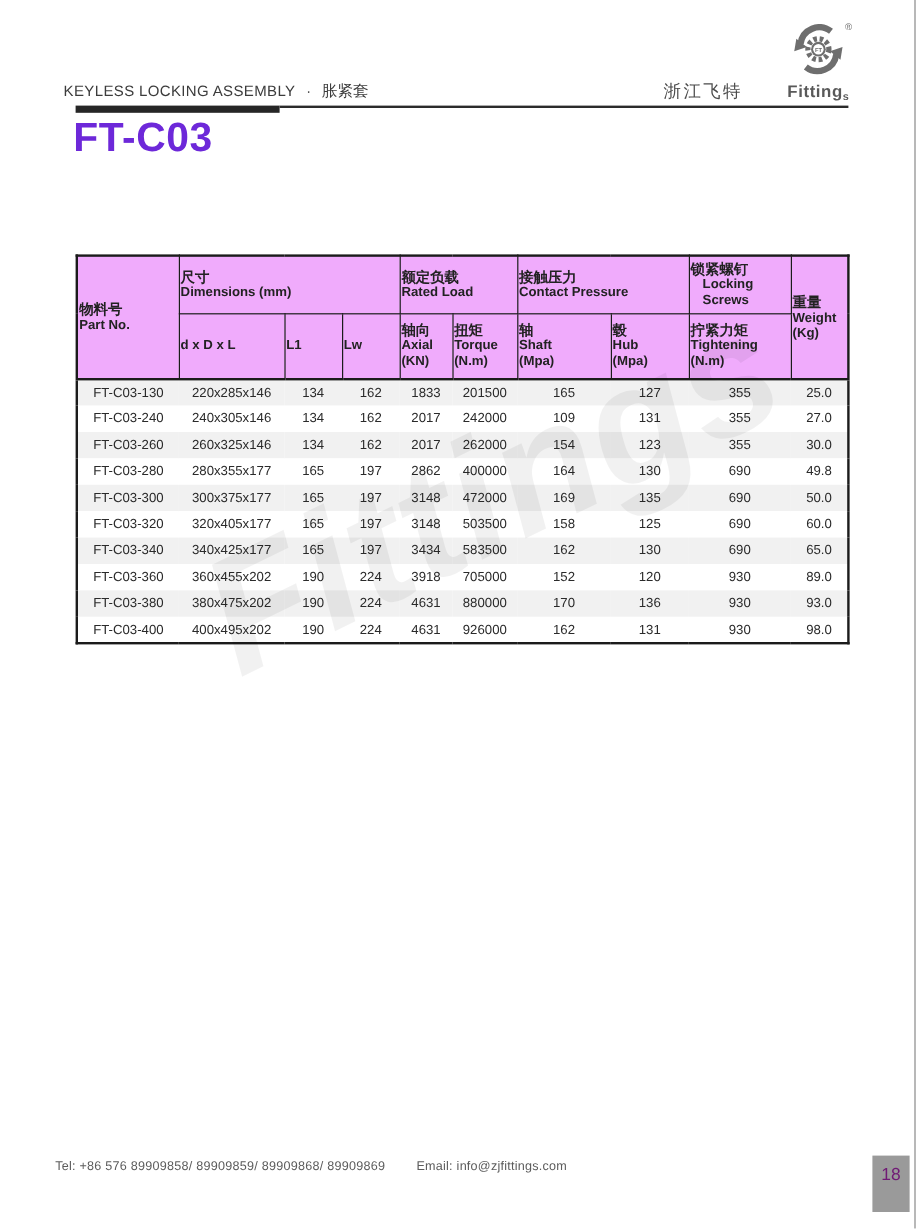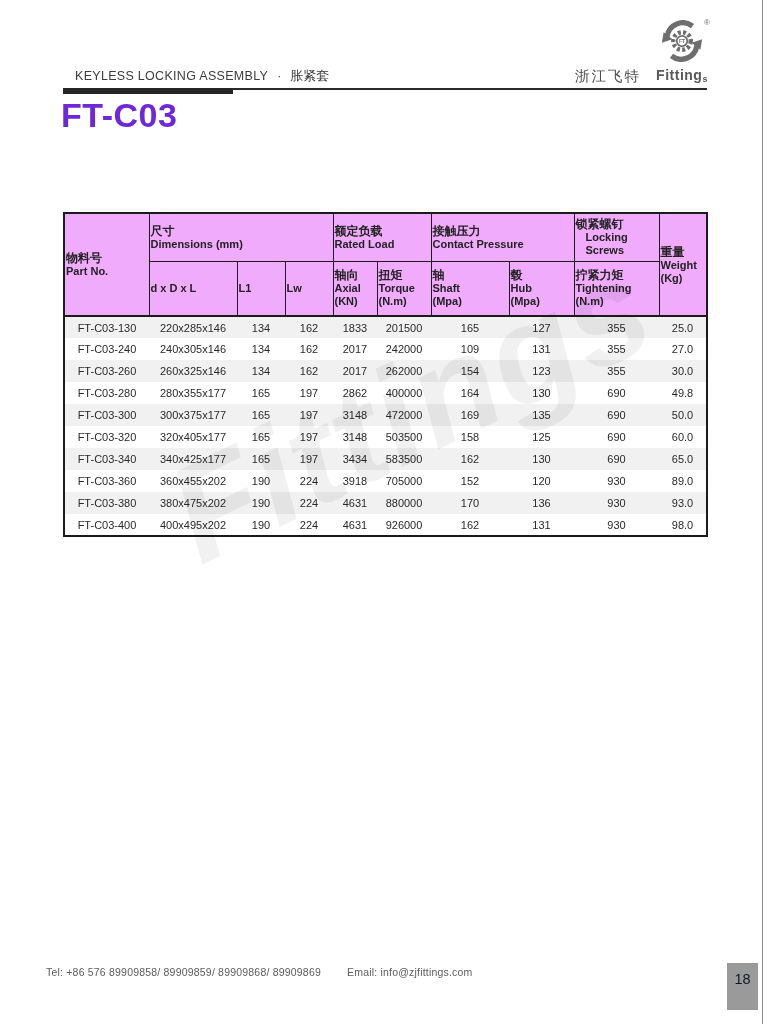--- a/index.html
+++ b/index.html
@@ -11,21 +11,21 @@
   }
   .page-edge-line { position:absolute; right:1px; top:0; width:1px; height:1024px; background:#8a8a8a; }
 
   
   .brand-logo { position:absolute; left:652px; top:20px; width:60px; text-align:center; }
   .logo-icon-wrap { position:relative; display:inline-block; }
   .logo-reg { position:absolute; right:-7px; top:-2px; font-size:8px; color:#6e6e6e; }
   .logo-word { font-size:14px; font-weight:700; color:#595959; letter-spacing:0.5px; margin-top:1px; }
   .logo-word .sub { font-size:9px; font-weight:700; vertical-align:-2px; }
 
-  .header-line-row { position:absolute; left:75px; top:68px; width:644px; height:20px; }
+  .header-line-row { position:absolute; left:53px; top:68px; width:644px; height:20px; }
   .category-text { position:absolute; left:0; bottom:3px; white-space:nowrap; color:#3c3c3c; }
   .category-text .en { font-size:12.5px; letter-spacing:0.3px; }
   .category-text .dot { font-size:12px; margin:0 9px; }
   .category-text .cn { font-size:13px; }
   .brand-cn { position:absolute; right:78px; bottom:2px; font-size:14.5px; color:#4a4a4a; letter-spacing:2px; white-space:nowrap; }
 
   .header-rule { position:absolute; left:63px; top:88px; width:644px; height:6px; }
   .rule-thick { position:absolute; left:0; top:0; width:170px; height:5.5px; background:#262626; }
   .rule-thin  { position:absolute; left:170px; top:0; width:474px; height:1.6px; background:#2b2b2b; }
 
@@ -53,21 +53,21 @@
     display:flex; align-items:center; justify-content:center;
     transform:rotate(-26deg); pointer-events:none;
     font-size:138px; font-weight:700; font-style:italic; letter-spacing:2px;
     color:rgba(0,0,0,0.055); white-space:nowrap; z-index:3; }
 
   
   .footer-contact { position:absolute; left:46px; top:966px; font-size:10.5px;
     color:#5c5c5c; letter-spacing:0.2px; white-space:nowrap; }
   .footer-contact .email { margin-left:26px; }
   .page-number-box { position:absolute; left:727px; top:963px; width:31px; height:47px;
-    background:#9a9a9a; color:#0f172a; font-size:14.5px; text-align:center;
+    background:#9a9a9a; color:#701a75; font-size:14.5px; text-align:center;
     padding-top:8px; }
 </style>
 </head>
 <body>
 
 <div class="page">
 
   <div class="brand-logo">
     <span class="logo-icon-wrap">
       <svg width="42" height="42" viewBox="0 0 48 48">

